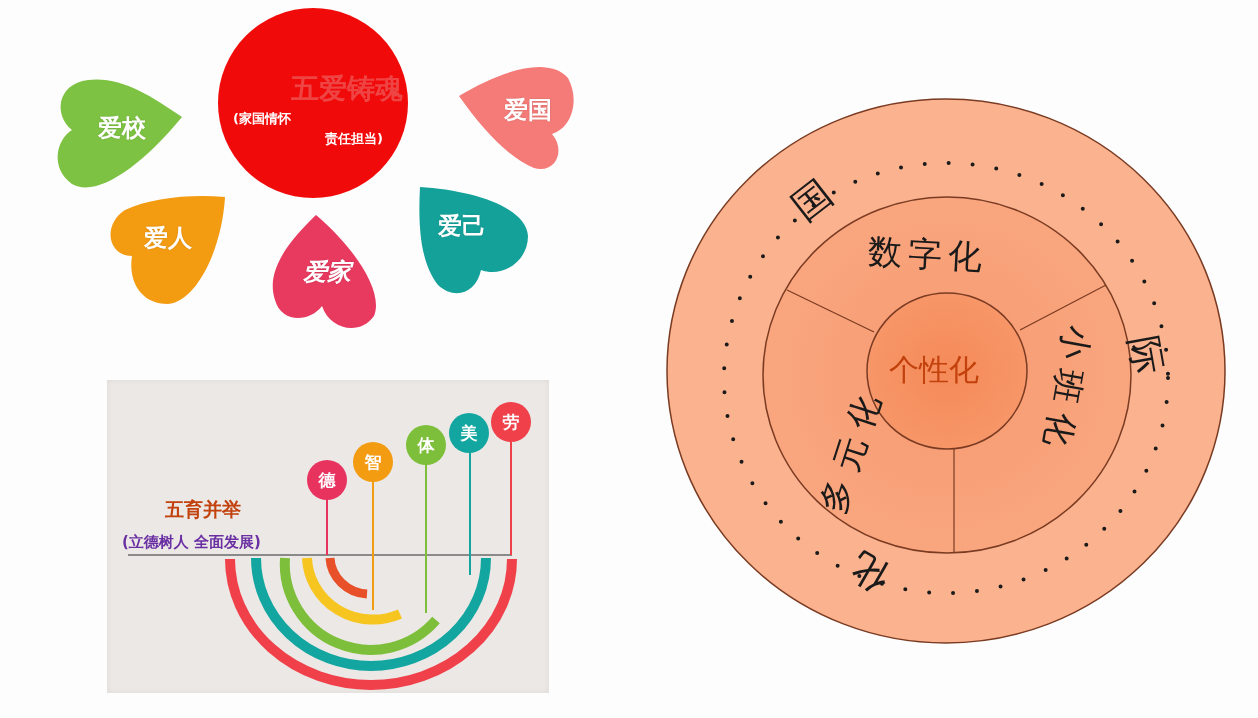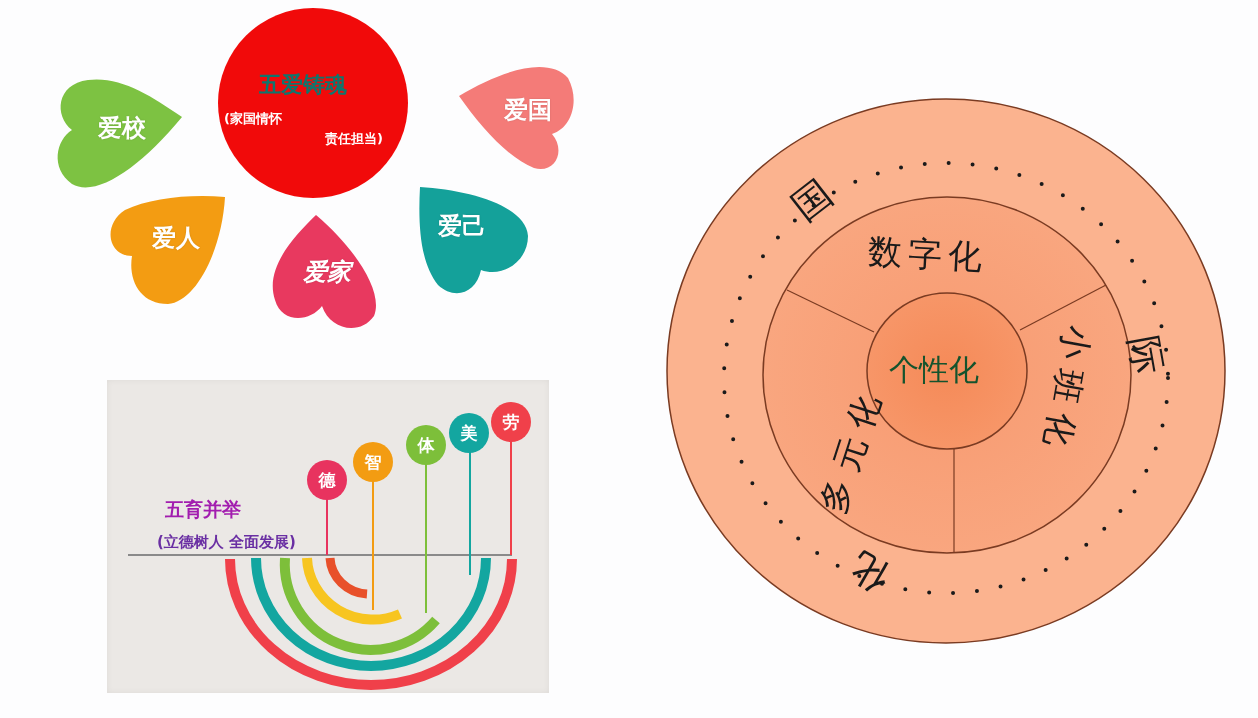--- a/index.html
+++ b/index.html
@@ -1,26 +1,26 @@
 <!DOCTYPE html>
 <html><head>
 <meta charset="utf-8">
 <style>
   html,body{margin:0;padding:0;}
   body{width:1258px;height:718px;background:#fdfdfe;position:relative;overflow:hidden;font-family:"DejaVu Sans","Liberation Sans",sans-serif;}
   svg{position:absolute;left:0;top:0;}
   .heart-label{position:absolute;color:#fff;font-weight:bold;font-size:24px;white-space:nowrap;text-shadow:0 0 2px rgba(0,0,0,0.15);}
-  .title-main{position:absolute;color:#0f766e;font-weight:bold;font-size:22px;white-space:nowrap;}
+  .title-main{position:absolute;color:#ef4444;font-weight:bold;font-size:28px;white-space:nowrap;margin-left:32px;}
   .title-sub{position:absolute;color:#fff;font-weight:bold;font-size:13px;white-space:nowrap;}
   .panel{position:absolute;left:107px;top:380px;width:442px;height:313px;background:#ebe8e5;box-shadow:inset 0 0 6px rgba(0,0,0,0.06);}
-  .wy-title{position:absolute;color:#a21caf;font-weight:bold;font-size:19px;white-space:nowrap;}
-  .wy-sub{position:absolute;color:#6a2fa3;font-weight:bold;font-size:15px;white-space:nowrap;margin-left:35px;}
+  .wy-title{position:absolute;color:#c2410c;font-weight:bold;font-size:19px;white-space:nowrap;}
+  .wy-sub{position:absolute;color:#6a2fa3;font-weight:bold;font-size:15px;white-space:nowrap;}
   .ball-label{position:absolute;color:#fff;font-weight:bold;font-size:17px;width:40px;text-align:center;line-height:40px;}
   .ring-text{position:absolute;color:#1a1a1a;font-size:34px;font-family:"DejaVu Serif","Liberation Serif",serif;white-space:nowrap;}
-  .core-text{position:absolute;color:#14532d;font-size:30px;font-family:"DejaVu Sans","Liberation Sans",sans-serif;white-space:nowrap;}
+  .core-text{position:absolute;color:#c2410c;font-size:30px;font-family:"DejaVu Sans","Liberation Sans",sans-serif;white-space:nowrap;}
   .char{position:absolute;display:inline-block;width:40px;height:40px;text-align:center;line-height:40px;}
 </style>
 </head>
 <body>
 
 <div>
   <svg width="640" height="360">
 
     <path fill="#7dc242" d="M182,117 C150,95 120,76 88,80 C56,84 54,116 72,130 C56,140 50,168 72,184 C96,198 140,168 182,117 Z"></path>
 
@@ -29,25 +29,25 @@
     <path fill="#e8395f" d="M316,215 C290,240 265,270 275,300 C282,324 310,322 322,306 C330,330 360,336 374,316 C384,292 355,248 316,215 Z"></path>
 
     <path fill="#14a19a" d="M420,187 C418,225 420,262 438,285 C454,300 476,294 481,270 C502,278 528,262 528,236 C526,206 470,190 420,187 Z"></path>
 
     <path fill="#f47b78" d="M459,96 C480,126 508,158 534,168 C556,174 566,150 552,134 C572,128 580,100 568,78 C548,56 502,70 459,96 Z"></path>
 
     <circle cx="313" cy="103" r="95" fill="#f10a0a"></circle>
   </svg>
 
   <div class="title-main" style="left:259px;top:70px;">五爱铸魂</div>
-  <div class="title-sub" style="left:224px;top:110px;">(家国情怀</div>
+  <div class="title-sub" style="left:233px;top:110px;">(家国情怀</div>
   <div class="title-sub" style="left:325px;top:110px;margin-top:20px;">责任担当)</div>
 
   <div class="heart-label" style="left:98px;top:112px;">爱校</div>
-  <div class="heart-label" style="left:152px;top:222px;text-align:center;">爱人</div>
+  <div class="heart-label" style="left:144px;top:222px;text-align:center;">爱人</div>
   <div class="heart-label" style="left:303px;top:256px;font-style:italic;">爱家</div>
   <div class="heart-label" style="left:438px;top:210px;text-align:center;">爱己</div>
   <div class="heart-label" style="left:460px;top:94px;margin-left:44px;">爱国</div>
 </div>
 
 <div class="panel"></div>
 <div>
   <svg width="640" height="718">
 
     <line x1="128" y1="555" x2="512" y2="555" stroke="#8a8a8a" stroke-width="2"></line>

